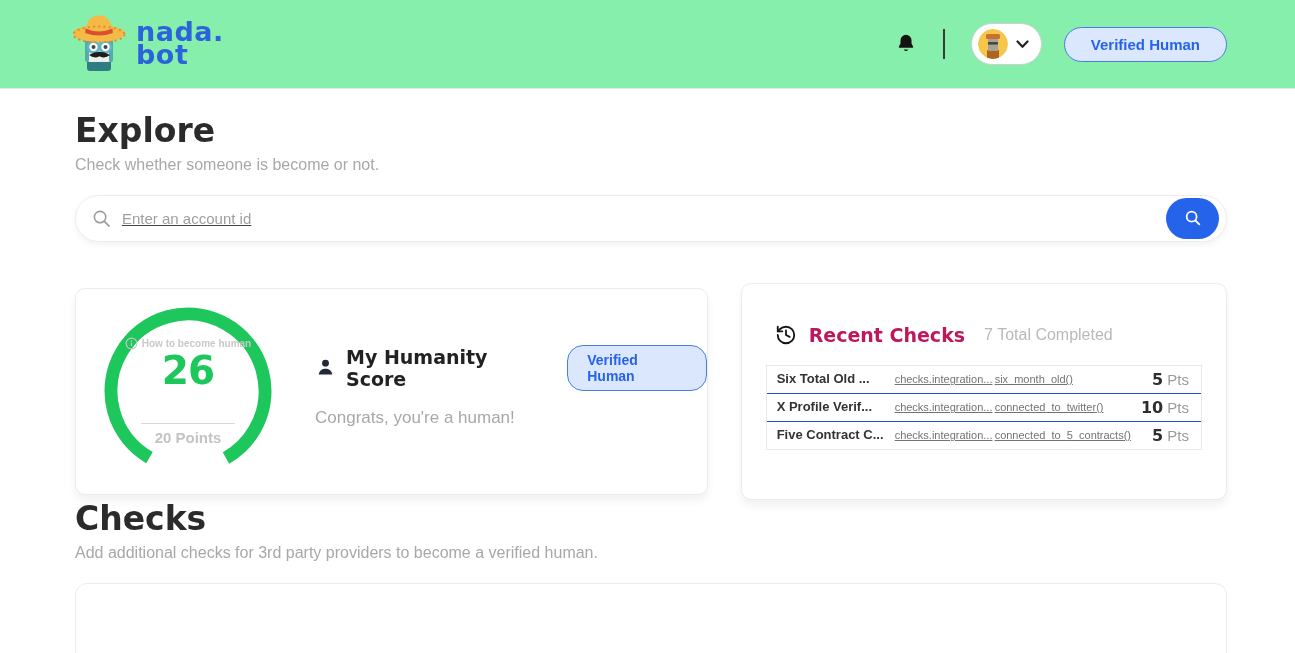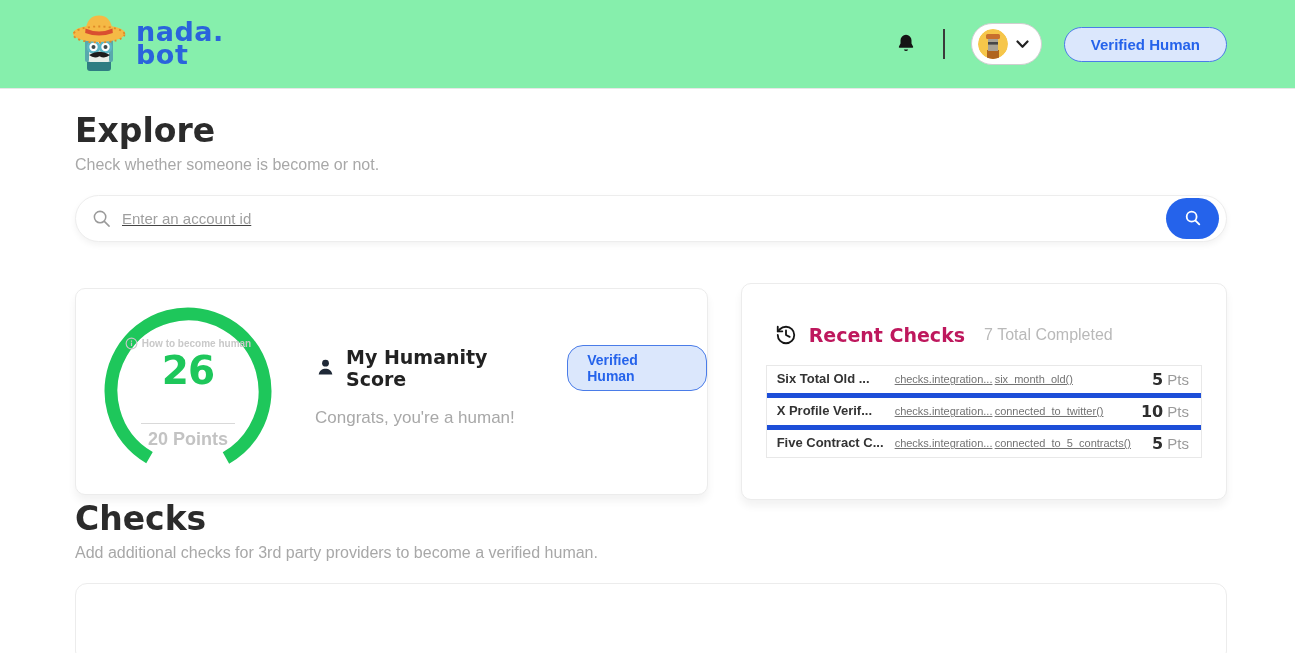--- a/index.html
+++ b/index.html
@@ -51,38 +51,38 @@
   .ring-inner { position:absolute; inset:0; text-align:center; }
   .tooltip-row { position:absolute; top:31px; left:0; right:0;
                  display:flex; align-items:center; justify-content:center; gap:4px;
                  font-size:10px; font-weight:700; color:#c9c9c9; cursor:pointer; }
   .score-num { position:absolute; top:42px; left:0; right:0;
                font-family:"DejaVu Sans", sans-serif; font-size:39px; font-weight:800;
                color:#1ec75b; letter-spacing:-1px; }
   .score-line { position:absolute; top:117px; left:38px; right:38px;
                 border-top:1px solid #d9d9d9; }
   .score-pts { position:absolute; top:123px; left:0; right:0;
-               font-size:18px; font-weight:700; color:#c3c3c3; }
+               font-size:15px; font-weight:700; color:#c3c3c3; }
 
   .score-info { margin-left:42px; margin-top:-10px; }
   .title-row { display:flex; align-items:center; gap:10px; }
   .score-title { font-family:"DejaVu Sans", sans-serif; font-size:19px; font-weight:800; color:#222; }
   .badge { margin-left:8px; padding:6px 19px; border-radius:16px; background:#dbe7fc;
            border:1.5px solid #4a7ce8; color:#2563eb; font-weight:700; font-size:14px;
            cursor:default; }
   .congrats { margin-top:17px; font-size:17px; color:#a8a8a8; }
 
   .card-recent { flex:1; height:217px; padding-top:40px; }
   .recent-head { display:flex; align-items:center; padding:0 33px; gap:12px; }
   .recent-title { font-family:"DejaVu Sans", sans-serif; font-size:19px; font-weight:700; color:#be185d; }
   .recent-count { margin-left:7px; font-size:16px; color:#b9b9b9; }
   .checks-table { margin:19px 24px 0; border:1px solid #e8e8e8; }
   .t-row { display:grid; grid-template-columns:118px 100px 1fr 62px; align-items:center;
            padding:4px 8px 4px 10px; min-height:26px; }
-  .t-row + .t-row { border-top:5px solid #1d4ed8; }
+  .t-row + .t-row { border-top:1px solid #1d4ed8; }
   .t-name { font-size:13px; font-weight:700; color:#333; line-height:1.25; padding-right:4px; }
   .t-link { font-size:11px; color:#737373; text-decoration:underline; cursor:pointer;
             white-space:nowrap; }
   .t-pts { text-align:right; padding-right:4px; white-space:nowrap; }
   .t-pts .num { font-family:"DejaVu Sans", sans-serif; font-size:16px; font-weight:800; color:#2e2e2e; }
   .t-pts .unit { font-size:15px; color:#9b9b9b; }
 
   .checks-section { }
   .bottom-card { margin-top:21px; height:80px; border:1px solid #ececec;
                  border-radius:12px; background:#fff; }

